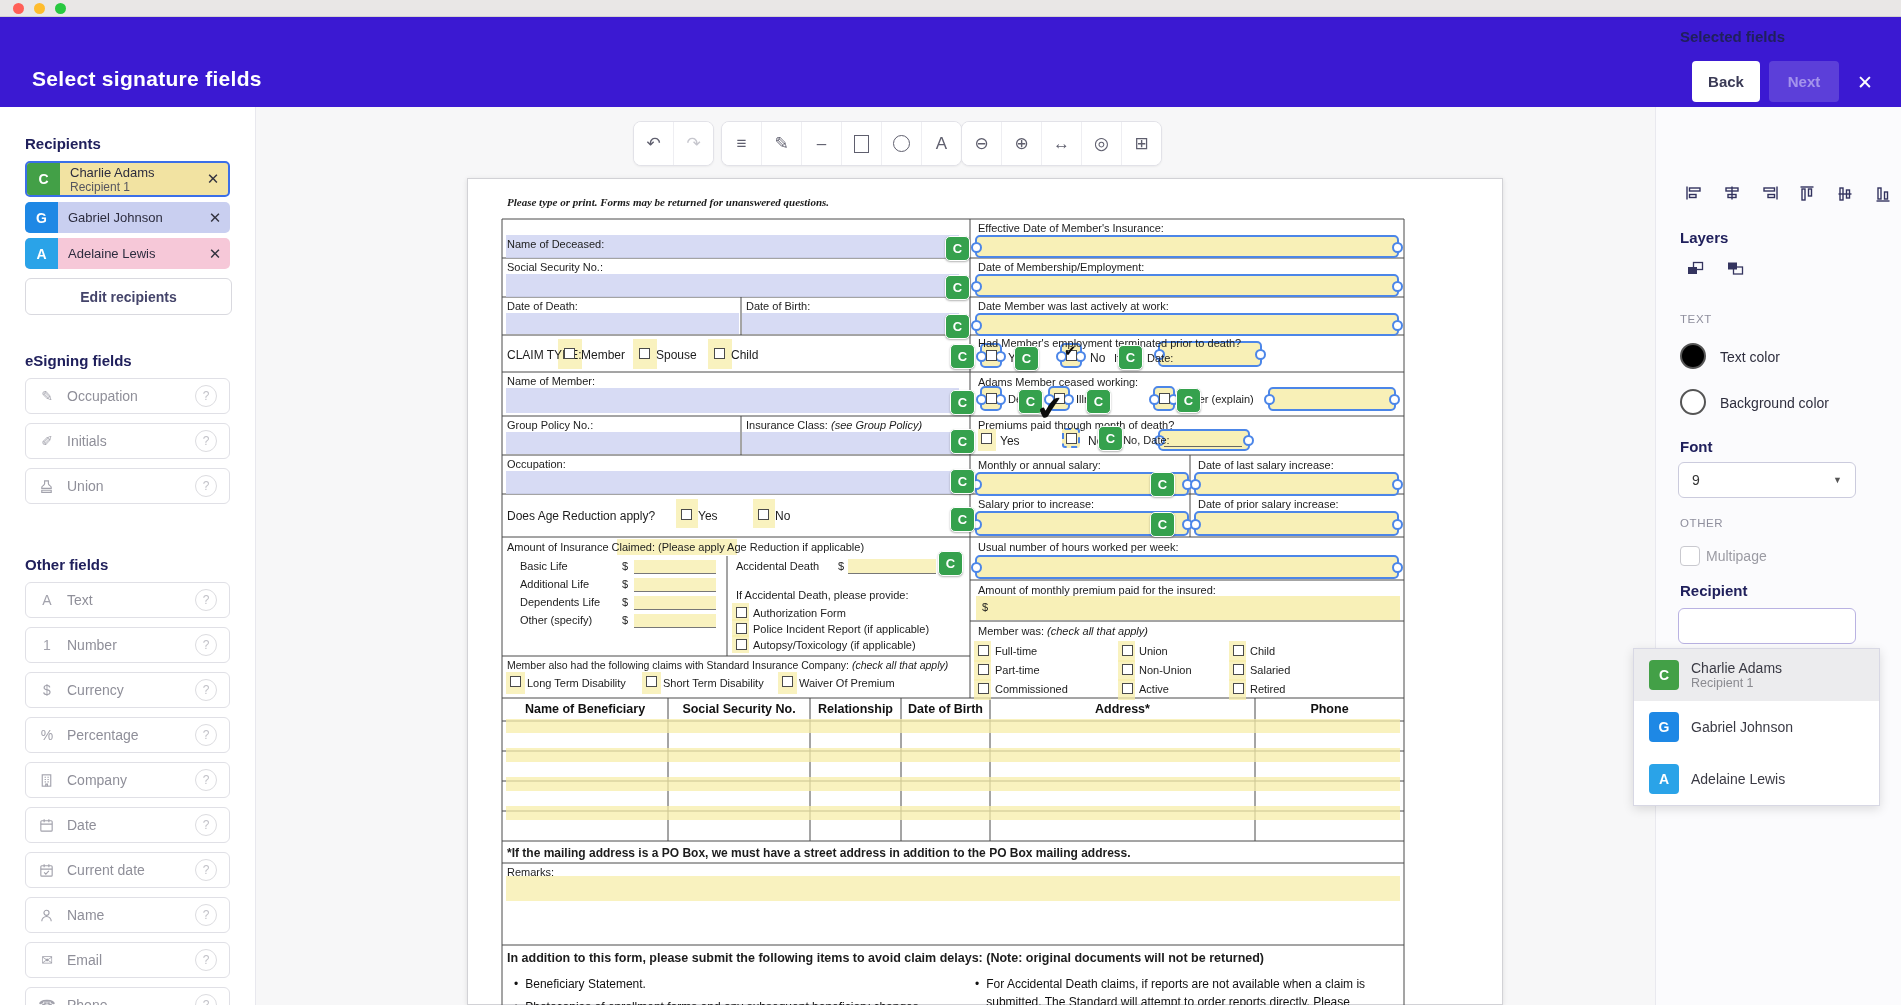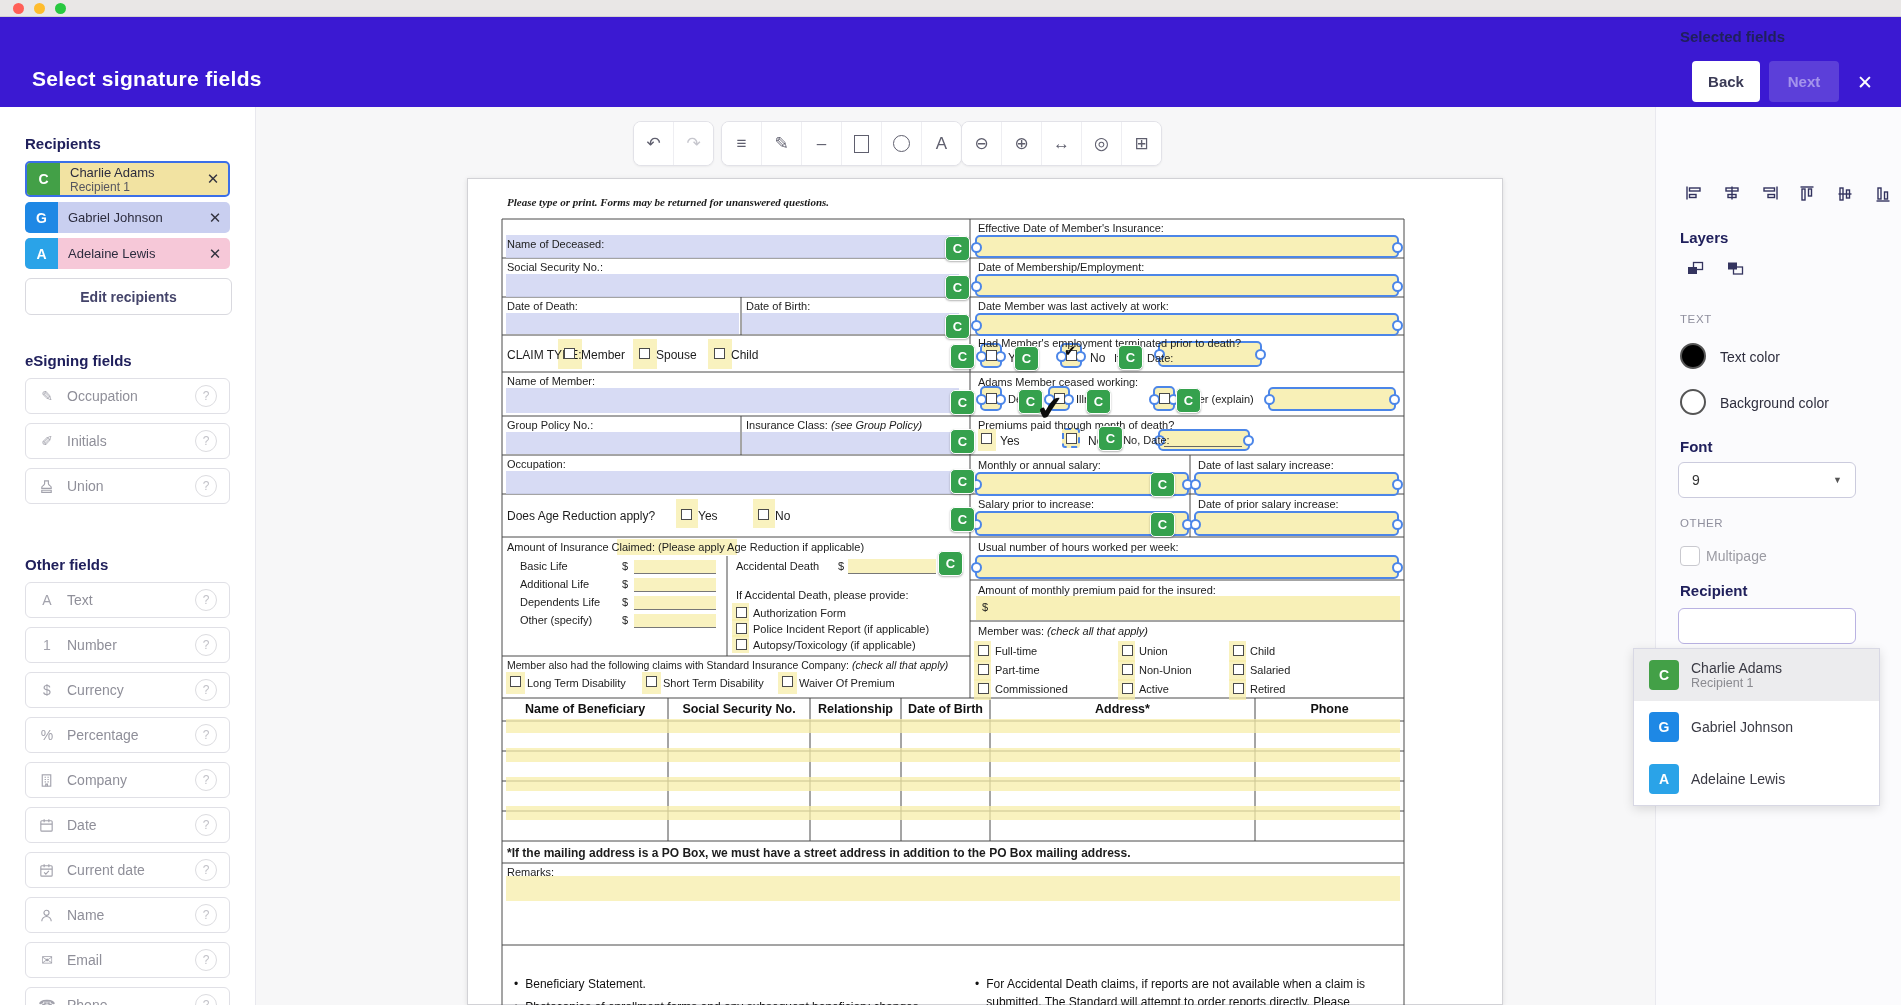--- a/index.html
+++ b/index.html
@@ -448,20 +448,21 @@
   <div class="bhead" style="left:1255px;width:149px">Phone</div>
   <div class="hb" style="left:506px;top:719px;width:894px;height:14px"></div>
   <div class="hb" style="left:506px;top:748px;width:894px;height:14px"></div>
   <div class="hb" style="left:506px;top:777px;width:894px;height:14px"></div>
   <div class="hb" style="left:506px;top:806px;width:894px;height:14px"></div>
 
   <div class="fl flb f12" style="left:507px;top:846px">*If the mailing address is a PO Box, we must have a street address in addition to the PO Box mailing address.</div>
   <div class="fl" style="left:507px;top:866px">Remarks:</div>
   <div class="hb" style="left:506px;top:876px;width:894px;height:25px"></div>
 
+  <div class="fl flb" style="left:507px;top:951px;font-size:12.5px">In addition to this form, please submit the following items to avoid claim delays: (Note: original documents will not be returned)</div>
   <div class="bullet" style="left:514px;top:975px">
       <span>•</span>
       <span>Beneficiary Statement.</span>
     </div>
   <div class="bullet" style="left:514px;top:998px">
       <span>•</span>
       <span>Photocopies of enrollment forms and any subsequent beneficiary changes.</span>
     </div>
   <div class="bullet" style="left:975px;top:975px;width:425px">
       <span>•</span>

